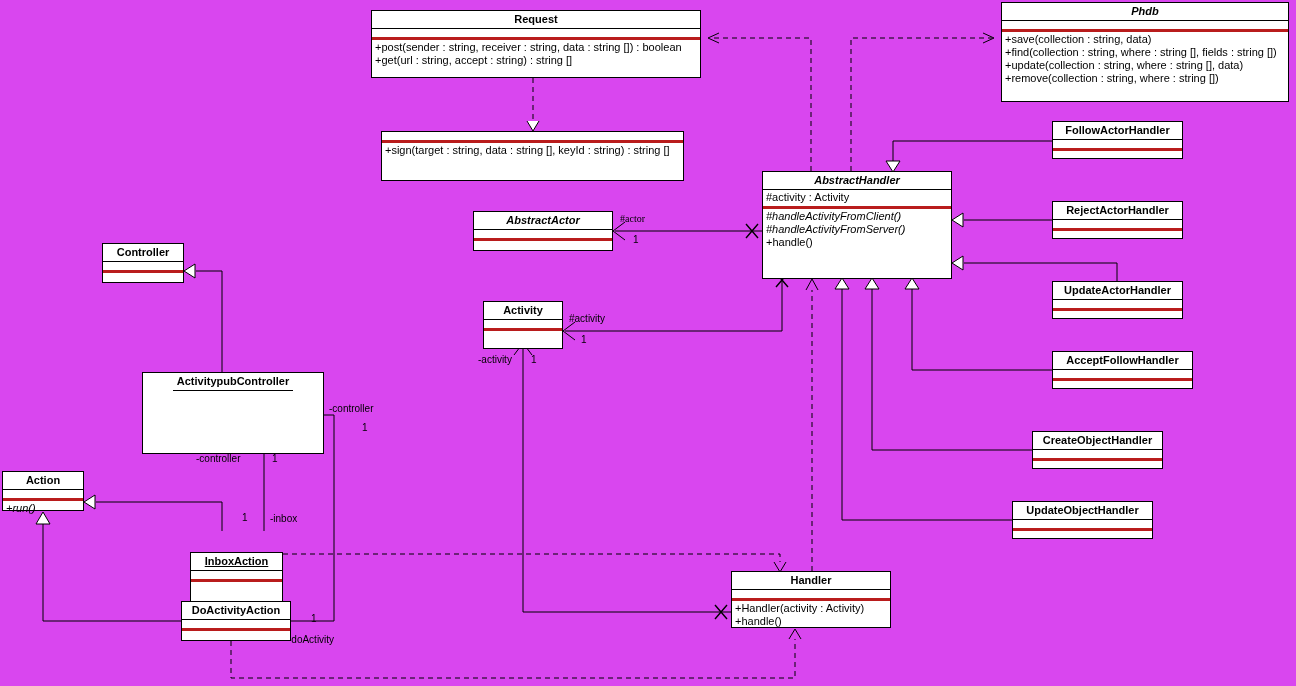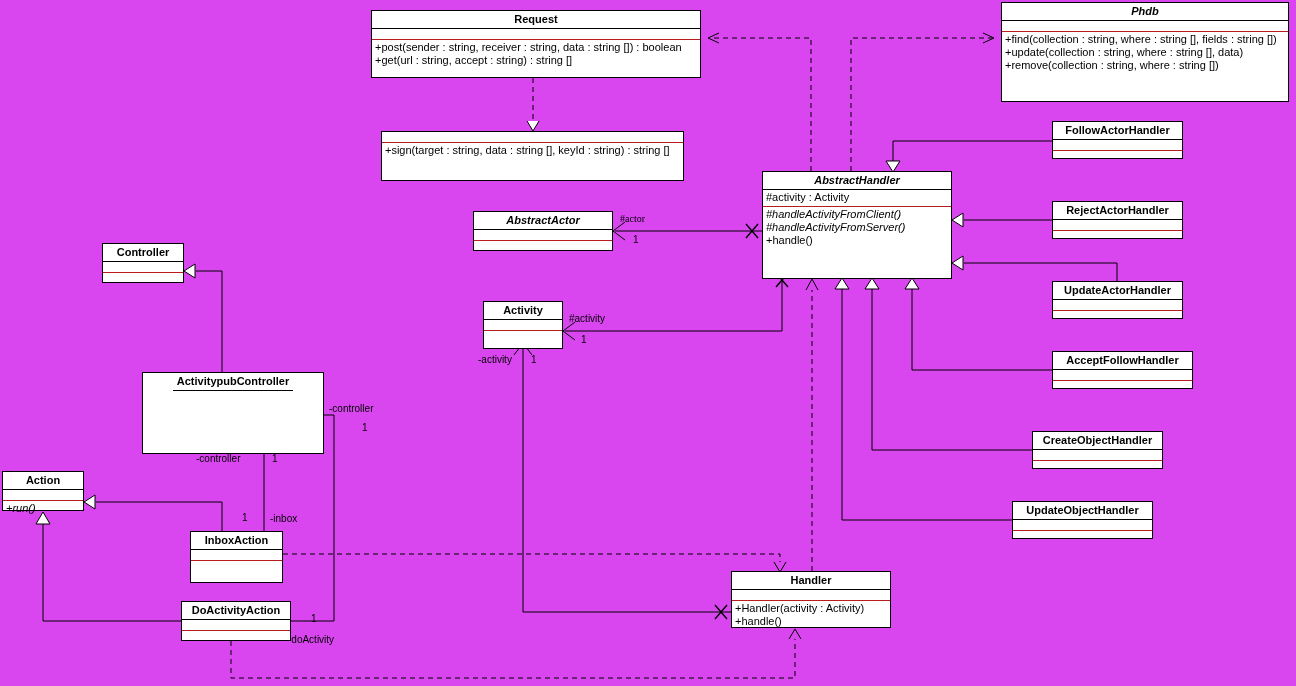--- a/index.html
+++ b/index.html
@@ -38,21 +38,21 @@
     font-weight: bold;
     color: #000000;
     padding: 2px 4px 3px 4px;
     border-bottom: 1px solid #000000;
     line-height: 12px;
     white-space: nowrap;
   }
   .uml-name.italic { font-style: italic; }
   .uml-attrs {
     box-sizing: border-box;
-    border-bottom: 1px solid #b91c1c;
+    border-bottom: 3px solid #b91c1c;
     padding: 1px 3px 2px 3px;
     min-height: 12px;
   }
   .uml-attrs.empty { min-height: 11px; padding: 0; }
   .uml-ops {
     box-sizing: border-box;
     padding: 1px 3px 2px 3px;
     flex: 1;
     min-height: 11px;
   }
@@ -195,20 +195,21 @@
         <div class="uml-attrs empty"></div>
         <div class="uml-ops">
           <div class="member">+post(sender : string, receiver : string, data : string []) : boolean</div>
           <div class="member">+get(url : string, accept : string) : string []</div>
         </div>
       </div>
       <div class="uml-class" style="left: 1001px; top: 2px; width: 288px; height: 100px;">
         <div class="uml-name italic">Phdb</div>
         <div class="uml-attrs empty"></div>
         <div class="uml-ops">
+          <div class="member">+save(collection : string, data)</div>
           <div class="member">+find(collection : string, where : string [], fields : string [])</div>
           <div class="member">+update(collection : string, where : string [], data)</div>
           <div class="member">+remove(collection : string, where : string [])</div>
         </div>
       </div>
       <div class="uml-class" style="left: 381px; top: 131px; width: 303px; height: 50px;">
         <div class="uml-attrs empty"></div>
         <div class="uml-ops">
           <div class="member">+sign(target : string, data : string [], keyId : string) : string []</div>
         </div>
@@ -244,21 +245,21 @@
         <div class="uml-attrs empty"></div>
         <div class="uml-ops empty"></div>
       </div>
       <div class="uml-class" style="left: 2px; top: 471px; width: 82px; height: 40px;">
         <div class="uml-name">Action</div>
         <div class="uml-attrs empty"></div>
         <div class="uml-ops">
           <div class="member italic">+run()</div>
         </div>
       </div>
-      <div class="uml-class" style="left: 190px; top: 531px; width: 93px; height: 52px;">
+      <div class="uml-class" style="left: 190px; top: 552px; width: 93px; height: 52px; text-decoration: underline;">
         <div class="uml-name">InboxAction</div>
         <div class="uml-attrs empty"></div>
         <div class="uml-ops empty"></div>
       </div>
       <div class="uml-class" style="left: 181px; top: 601px; width: 110px; height: 40px;">
         <div class="uml-name">DoActivityAction</div>
         <div class="uml-attrs empty"></div>
         <div class="uml-ops empty"></div>
       </div>
       <div class="uml-class" style="left: 731px; top: 571px; width: 160px; height: 57px;">

